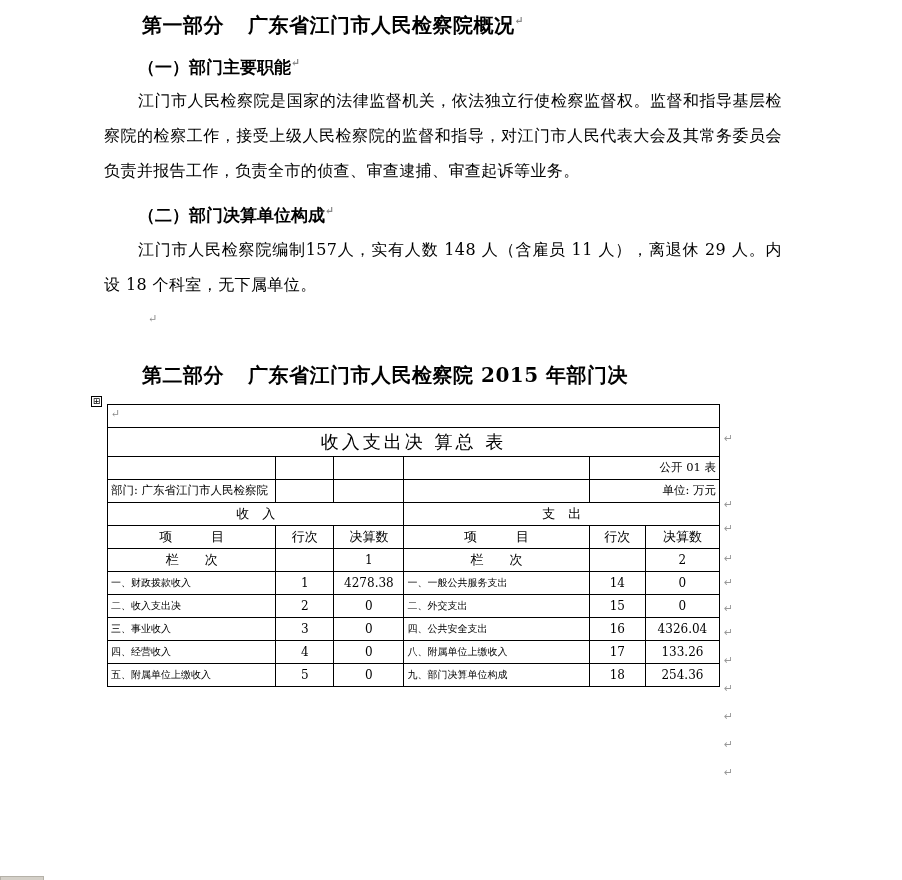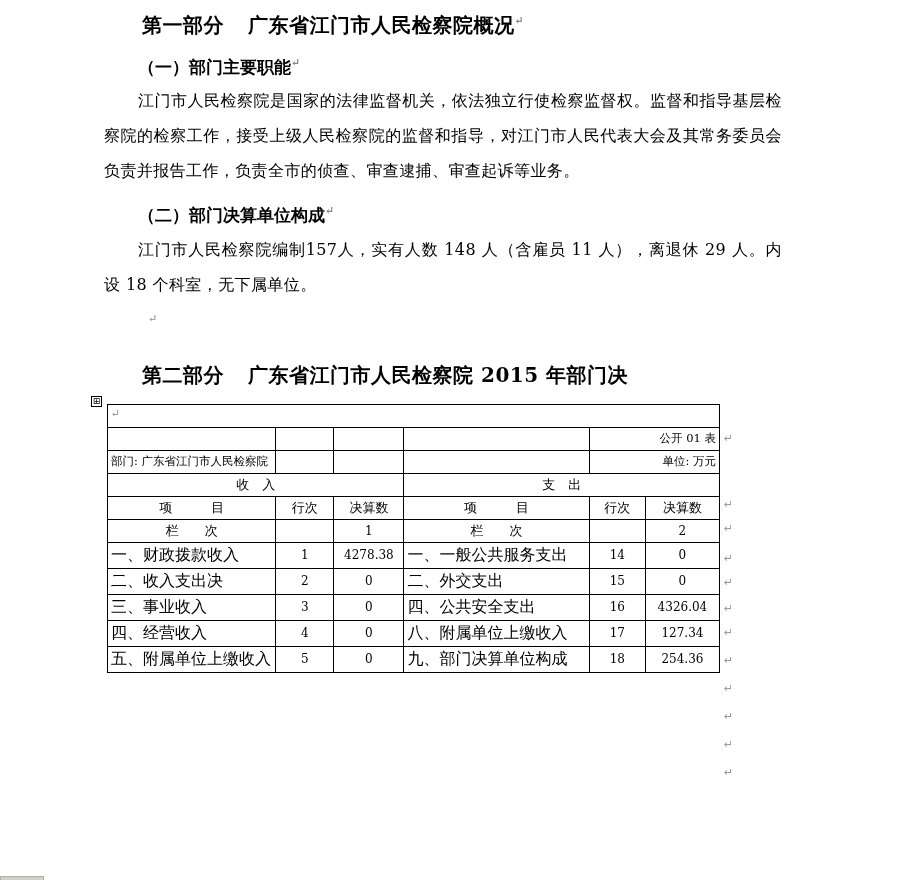--- a/index.html
+++ b/index.html
@@ -123,21 +123,21 @@
     border-bottom: none;
     border-top: none;
   }
   .top-blank td {
     height: 26px;
     border-bottom: none;
   }
   .r-align { text-align: right; }
   .small { font-size: 11.5px; }
   .hdr { text-align: center; font-size: 13px; }
-  .item-cell { padding-left: 5px; font-size: 16px; margin-top: 32px; }
+  .item-cell { padding-left: 5px; font-size: 10px; margin-top: 32px; }
   .num-cell { text-align: center; font-size: 12px; }
   
   .pm {
     position: absolute;
     color: #999;
     font-size: 11px;
   }
   
   .bottom-bar {
     position: absolute;
@@ -194,20 +194,23 @@
         <col style="width:58px">
         <col style="width:70px">
         <col style="width:185px">
         <col style="width:56px">
         <col style="width:74px">
       </colgroup>
       <tbody>
         <tr class="top-blank">
           <td colspan="6" class="noborder-v"><span class="mark">↵</span></td>
         </tr>
+        <tr class="title-row">
+          <td colspan="6">收入支出决 算总 表</td>
+        </tr>
         <tr>
           <td></td>
           <td></td>
           <td></td>
           <td></td>
           <td colspan="2" class="r-align small">公开 01 表</td>
         </tr>
         <tr>
           <td class="small">部门: 广东省江门市人民检察院</td>
           <td></td>
@@ -259,21 +262,21 @@
           <td class="item-cell">四、公共安全支出</td>
           <td class="num-cell">16</td>
           <td class="num-cell">4326.04</td>
         </tr>
         <tr>
           <td class="item-cell">四、经营收入</td>
           <td class="num-cell">4</td>
           <td class="num-cell">0</td>
           <td class="item-cell">八、附属单位上缴收入</td>
           <td class="num-cell">17</td>
-          <td class="num-cell">127.34</td>
+          <td class="num-cell">133.26</td>
         </tr>
         <tr>
           <td class="item-cell">五、附属单位上缴收入</td>
           <td class="num-cell">5</td>
           <td class="num-cell">0</td>
           <td class="item-cell">九、部门决算单位构成</td>
           <td class="num-cell">18</td>
           <td class="num-cell">254.36</td>
         </tr>
       </tbody>

